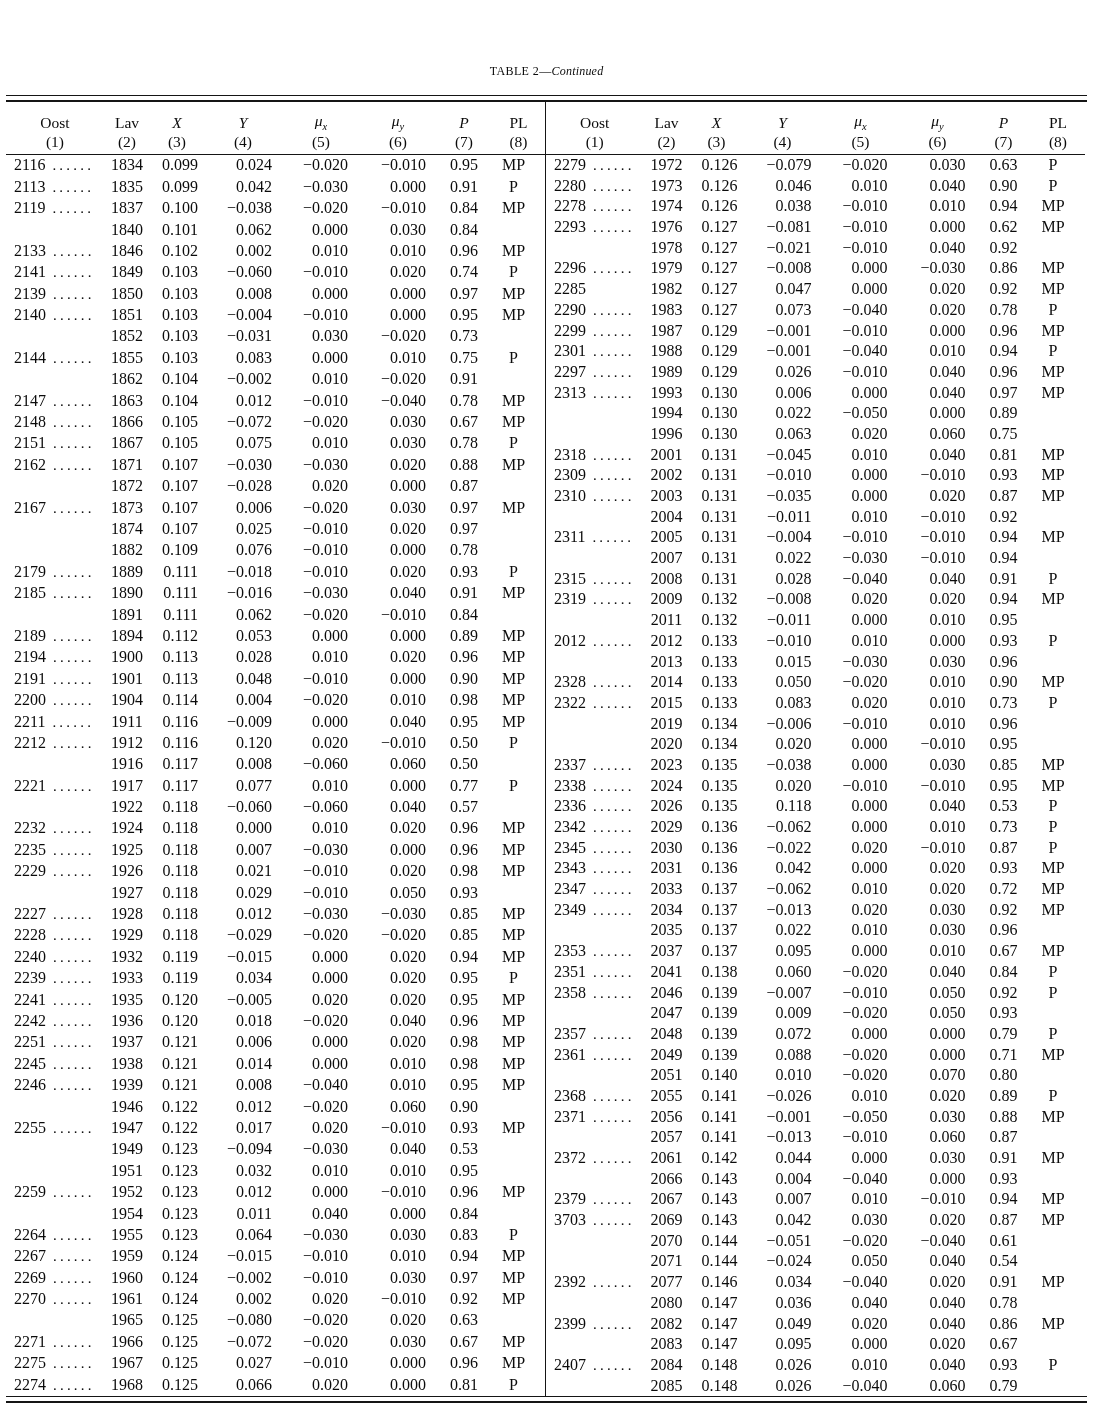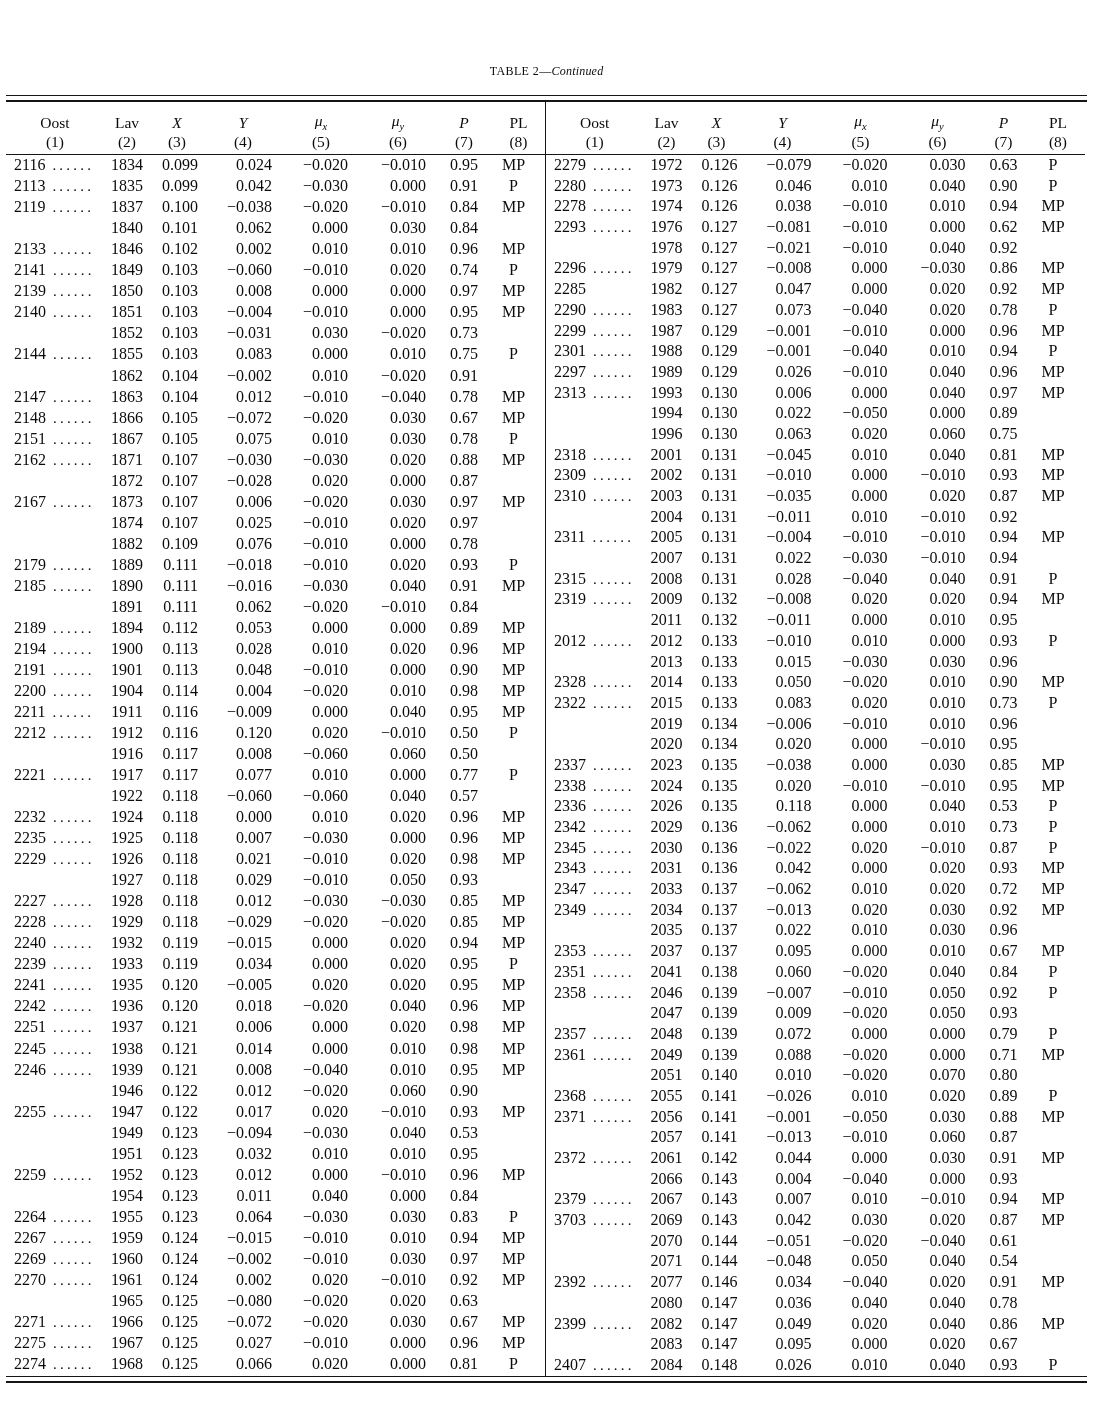--- a/index.html
+++ b/index.html
@@ -1245,21 +1245,21 @@
             <td class="c-y">−0.051</td>
             <td class="c-mux">−0.020</td>
             <td class="c-muy">−0.040</td>
             <td class="c-p">0.61</td>
             <td class="c-pl"></td>
           </tr>
           <tr>
             <td class="c-oost"></td>
             <td class="c-lav">2071</td>
             <td class="c-x">0.144</td>
-            <td class="c-y">−0.048</td>
+            <td class="c-y">−0.024</td>
             <td class="c-mux">0.050</td>
             <td class="c-muy">0.040</td>
             <td class="c-p">0.54</td>
             <td class="c-pl"></td>
           </tr>
           <tr>
             <td class="c-oost"><span>2392</span><span class="dots">......</span></td>
             <td class="c-lav">2077</td>
             <td class="c-x">0.146</td>
             <td class="c-y">0.034</td>
@@ -1300,20 +1300,30 @@
           </tr>
           <tr>
             <td class="c-oost"><span>2407</span><span class="dots">......</span></td>
             <td class="c-lav">2084</td>
             <td class="c-x">0.148</td>
             <td class="c-y">0.026</td>
             <td class="c-mux">0.010</td>
             <td class="c-muy">0.040</td>
             <td class="c-p">0.93</td>
             <td class="c-pl">P</td>
+          </tr>
+          <tr>
+            <td class="c-oost"></td>
+            <td class="c-lav">2085</td>
+            <td class="c-x">0.148</td>
+            <td class="c-y">0.026</td>
+            <td class="c-mux">−0.040</td>
+            <td class="c-muy">0.060</td>
+            <td class="c-p">0.79</td>
+            <td class="c-pl"></td>
           </tr>
         </tbody>
       </table>
   </div>
 
   <div class="rule-double rule-bottom"></div>
 
 </div>
 
 </body></html>

